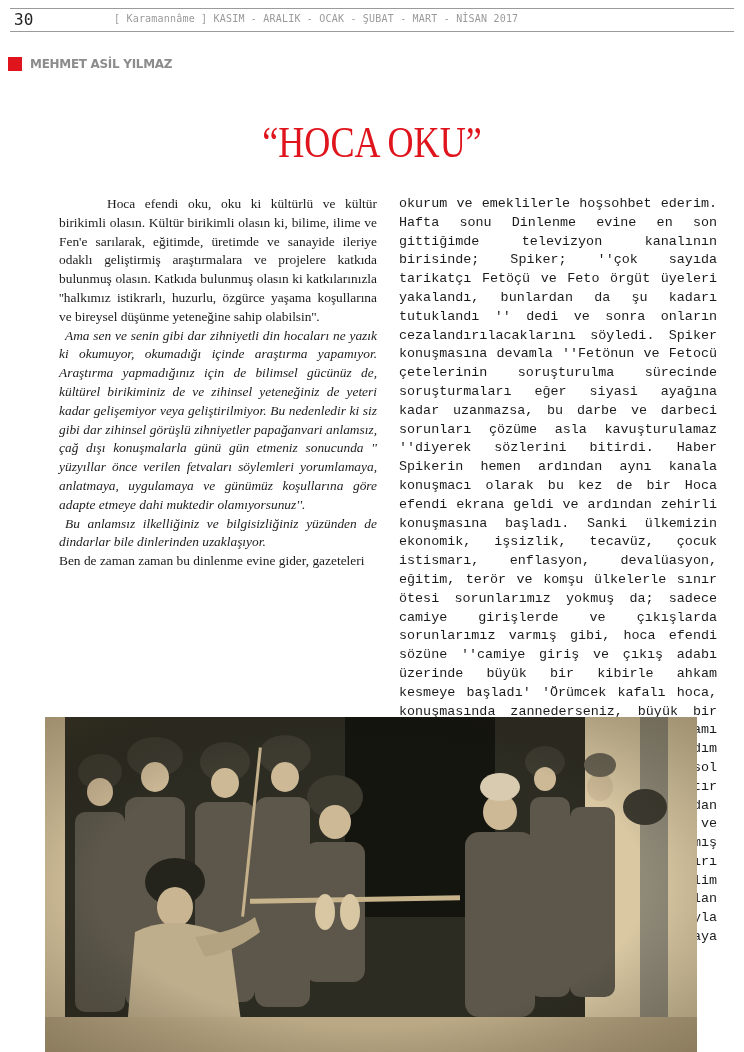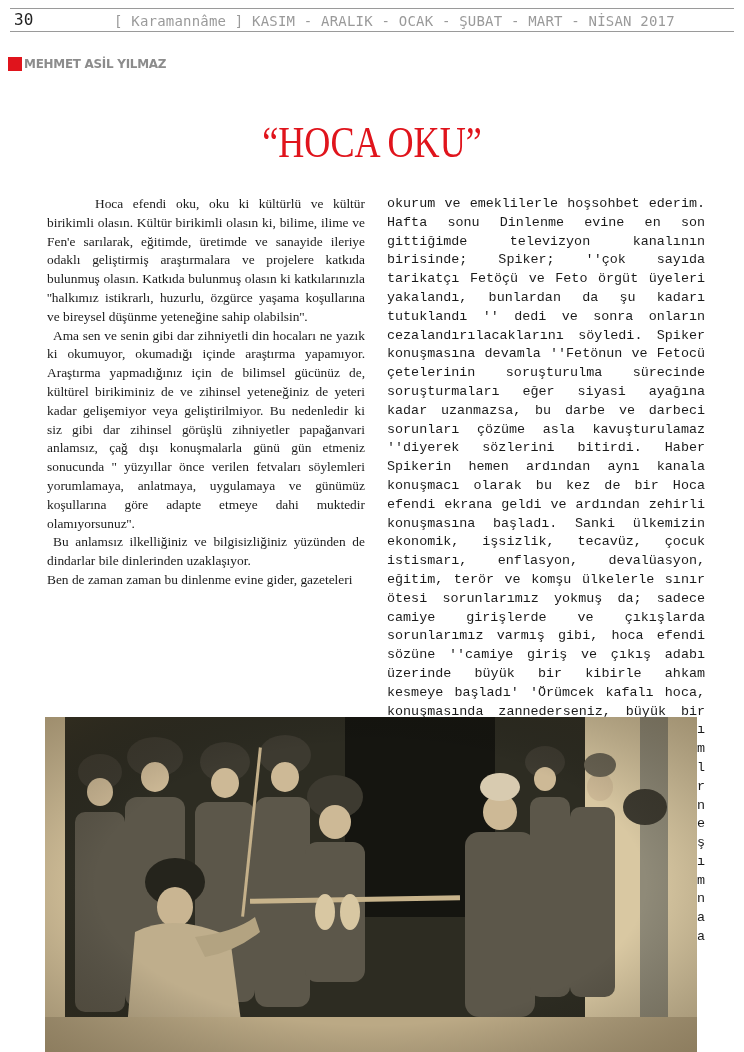--- a/index.html
+++ b/index.html
@@ -4,38 +4,38 @@
   <style>
     html, body { margin: 0; padding: 0; background: #ffffff; }
     body { width: 744px; height: 1052px; position: relative; overflow: hidden;
            font-family: "Liberation Serif", "DejaVu Serif", serif; color: #1a1a1a; }
 
     .header-bar { position: absolute; left: 10px; top: 8px; width: 724px; height: 22px;
                   border-top: 1.5px solid #9a9a9a; border-bottom: 1.5px solid #9a9a9a; }
     .page-number { position: absolute; left: 4px; top: 1px; font-family: "DejaVu Sans Mono", monospace;
                    font-size: 16px; color: #222; }
     .issue-info { position: absolute; left: 104px; top: 4px; font-family: "DejaVu Sans Mono", monospace;
-                  font-size: 14px; color: #9a9a9a; letter-spacing: 0.2px; white-space: nowrap; }
+                  font-size: 10px; color: #9a9a9a; letter-spacing: 0.2px; white-space: nowrap; }
 
-    .author { position: absolute; left: 8px; top: 56px; display: flex; align-items: center; }
+    .author { position: absolute; left: 8px; top: 56px; display: flex; align-items: center; gap: 6px; }
     .author-square { width: 14px; height: 14px; background: #e0141c; margin-right: 2px; }
     .author-name { font-family: "DejaVu Sans", sans-serif; font-weight: bold; font-size: 13px;
                    color: #8c8c8c; letter-spacing: -0.3px; transform: scaleX(0.92); transform-origin: left; }
 
     .title { position: absolute; left: 0; top: 118px; width: 744px; text-align: center;
              font-family: "Liberation Serif", serif; font-size: 44px; color: #e0141c;
              transform: scaleX(0.82); letter-spacing: 0px; line-height: 50px; }
 
     .col { position: absolute; top: 195px; width: 318px; font-size: 13.4px; line-height: 18.8px;
-           text-align: justify; color: #1b1b1b; }
+           text-align: justify; color: #1b1b1b; margin-left: 12px; }
     .col p { margin: 0; }
     .col-left { left: 47px; }
     .col-right { left: 387px; font-family: Liberation Mono, monospace; }
     .indent-big { text-indent: 48px; }
-    .indent-small { text-indent: 6px; }
+    .indent-small { text-indent: 6px; font-style: italic; }
 
     .photo { position: absolute; left: 45px; top: 717px; width: 652px; height: 335px;
              background: #d9c6a0; overflow: hidden; }
   </style>
 </head>
 <body>
 
 <div class="header-bar">
   <span class="page-number">30</span>
   <span class="issue-info">[ Karamannâme ]  KASIM - ARALIK - OCAK - ŞUBAT - MART - NİSAN  2017</span>

